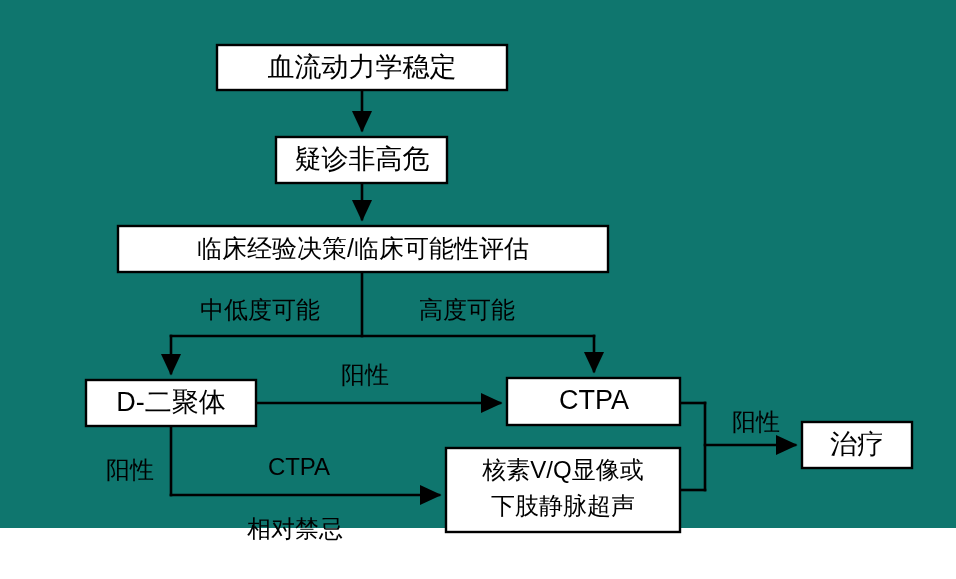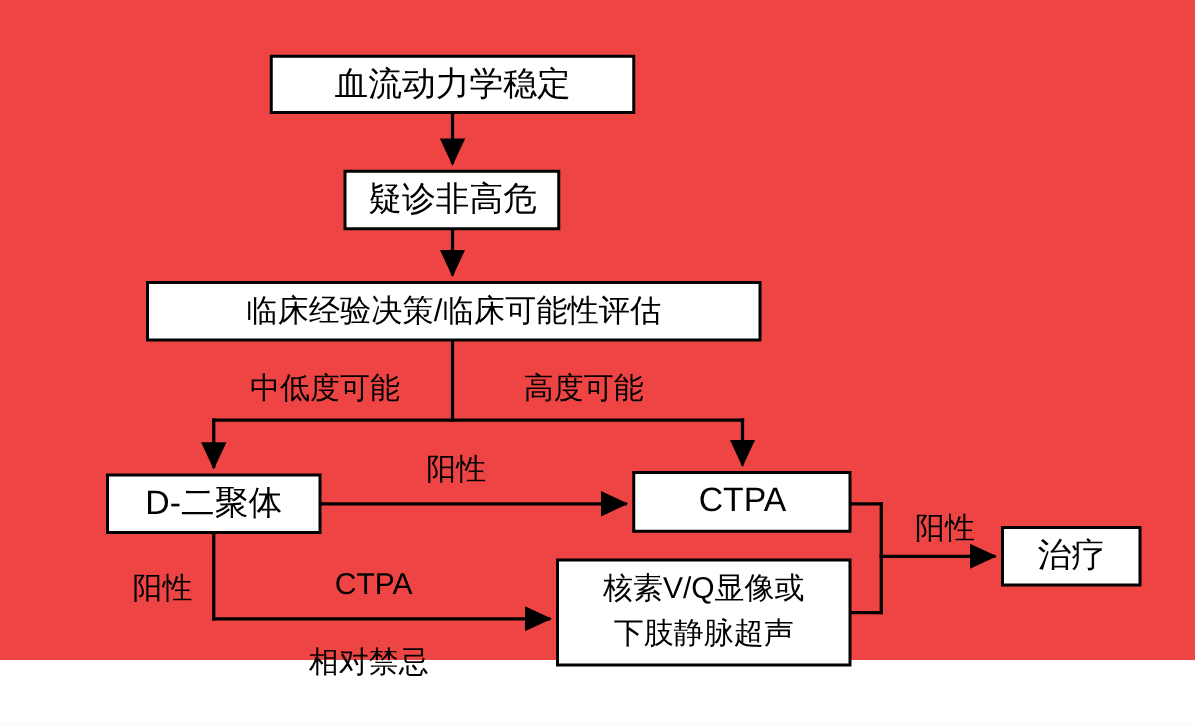--- a/index.html
+++ b/index.html
@@ -10,21 +10,21 @@
   body {
     width: 956px;
     height: 579px;
     font-family: "Liberation Sans", "DejaVu Sans", sans-serif;
     overflow: hidden;
   }
   #flowchart-root {
     position: relative;
     width: 956px;
     height: 528px;
-    background: #ef4444;
+    background: #0f766e;
   }
   svg#diagram {
     display: block;
     width: 956px;
     height: 579px;
   }
   .node-box {
     fill: #ffffff;
     stroke: #000000;
     stroke-width: 2.4;

